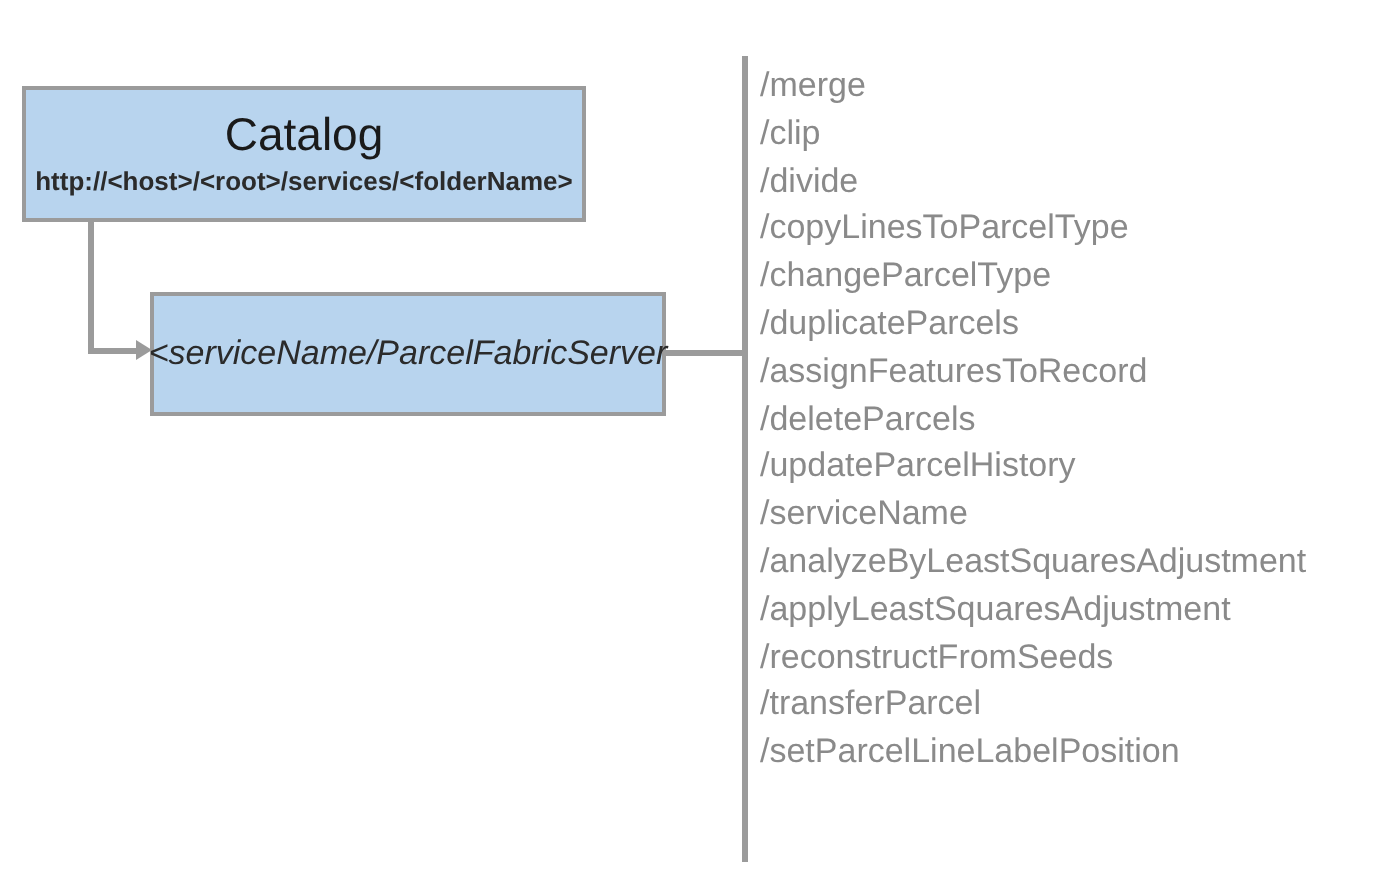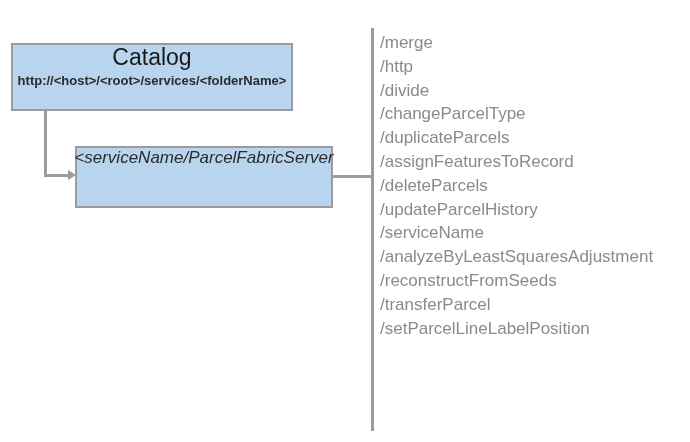--- a/index.html
+++ b/index.html
@@ -20,21 +20,21 @@
 
   
   .node-box {
     position: absolute;
     background: #b8d4ee;
     border: 2px solid #9b9b9b;
     box-sizing: border-box;
     display: flex;
     flex-direction: column;
     align-items: center;
-    justify-content: flex-start;
+    justify-content: center;
   }
   .node-title {
     color: #1a1a1a;
     line-height: 1.1;
     text-align: center;
     white-space: nowrap;
   }
   .node-subtitle {
     color: #2b2b2b;
     text-align: center;
@@ -154,27 +154,29 @@
   <div class="node-box" id="service-node">
     <div class="node-subtitle">&lt;serviceName/ParcelFabricServer</div>
   </div>
 
   <div class="conn" id="conn-stub"></div>
 
   <div id="divider"></div>
 
   <ul id="operations-list">
     <li>/merge</li>
-    <li>/http</li>
+    <li>/clip</li>
     <li>/divide</li>
+    <li>/copyLinesToParcelType</li>
     <li>/changeParcelType</li>
     <li>/duplicateParcels</li>
     <li>/assignFeaturesToRecord</li>
     <li>/deleteParcels</li>
     <li>/updateParcelHistory</li>
     <li>/serviceName</li>
     <li>/analyzeByLeastSquaresAdjustment</li>
+    <li>/applyLeastSquaresAdjustment</li>
     <li>/reconstructFromSeeds</li>
     <li>/transferParcel</li>
     <li>/setParcelLineLabelPosition</li>
   </ul>
 
 </div>
 
 </body></html>

